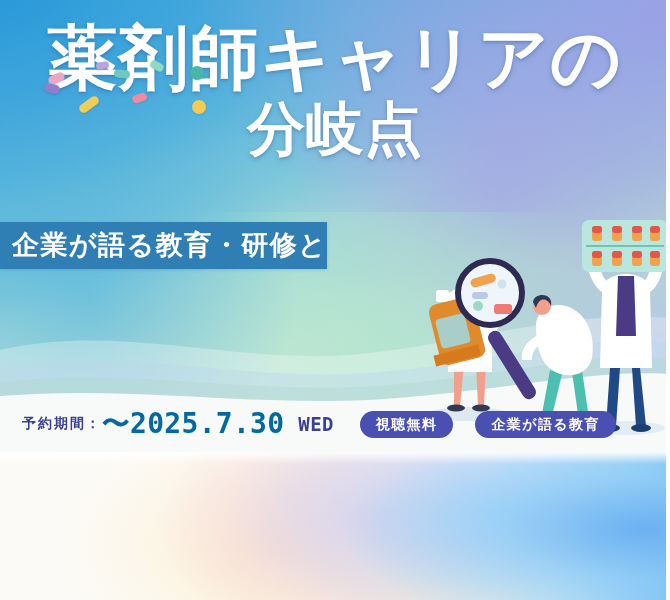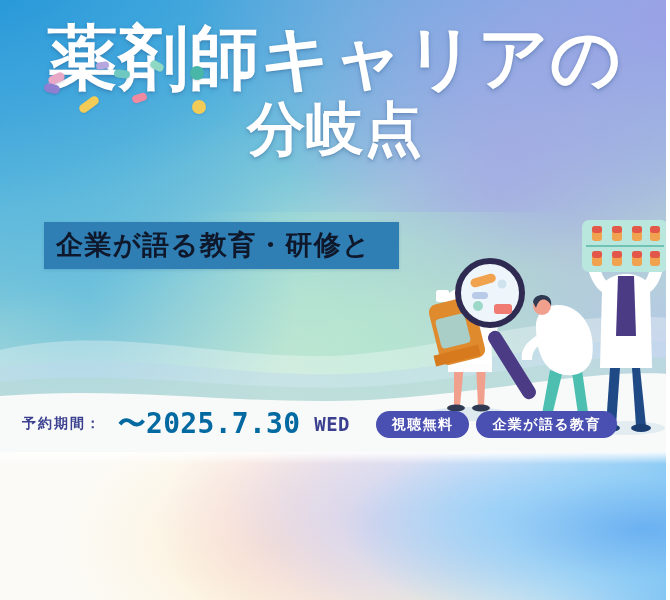--- a/index.html
+++ b/index.html
@@ -93,66 +93,65 @@
     border-radius: 999px;
     box-shadow: 0 1px 2px rgba(30,70,120,0.18);
   }
   .dot { position: absolute; border-radius: 50%; box-shadow: 0 1px 2px rgba(30,70,120,0.18); }
 
   
   .sub {
     position: absolute;
     left: 0;
     background: #2f7fb5;
-    color: #0f172a;
+    color: #ffffff;
     font-size: 27px;
     font-weight: 700;
     letter-spacing: 0.055em;
     line-height: 1;
-    padding: 9px 28px 11px 12px;
+    padding: 9px 0 11px 12px;
     white-space: nowrap;
     box-shadow: 0 1px 3px rgba(30,70,120,0.18);
-    margin-left: 44px;
   }
   .sub-1 { top: 222px; }
   .sub-2 { top: 276px; }
 
   
   .daterow {
     position: absolute;
     left: 22px;
     top: 405px;
     display: flex;
     align-items: center;
     gap: 0;
     white-space: nowrap;
   }
   .date-label {
     color: #3a3f8f;
     font-size: 14px;
     font-weight: 700;
     letter-spacing: 0.14em;
-    margin-right: 16px;
+    margin-right: 0;
   }
   .date-main {
     color: #0369a1;
     font-size: 28px;
     font-weight: 700;
     letter-spacing: 0.01em;
     font-family: "DejaVu Sans Mono", "Liberation Mono", monospace;
   }
   .date-dow {
     color: #3a3f8f;
     font-size: 19px;
     font-weight: 700;
     letter-spacing: 0.02em;
     font-family: "DejaVu Sans Mono", "Liberation Mono", monospace;
     margin-left: 14px;
   }
-  .badges { display: flex; gap: 7px; margin-left: 26px; justify-content: flex-end; }
+  .badges { display: flex; gap: 22px; margin-left: 26px; justify-content: flex-end; }
   .badge {
     background: #4a4fb2;
     color: #ffffff;
     font-size: 14px;
     font-weight: 700;
     letter-spacing: 0.10em;
     border-radius: 999px;
     padding: 6px 16px 7px;
     line-height: 1;
   }

